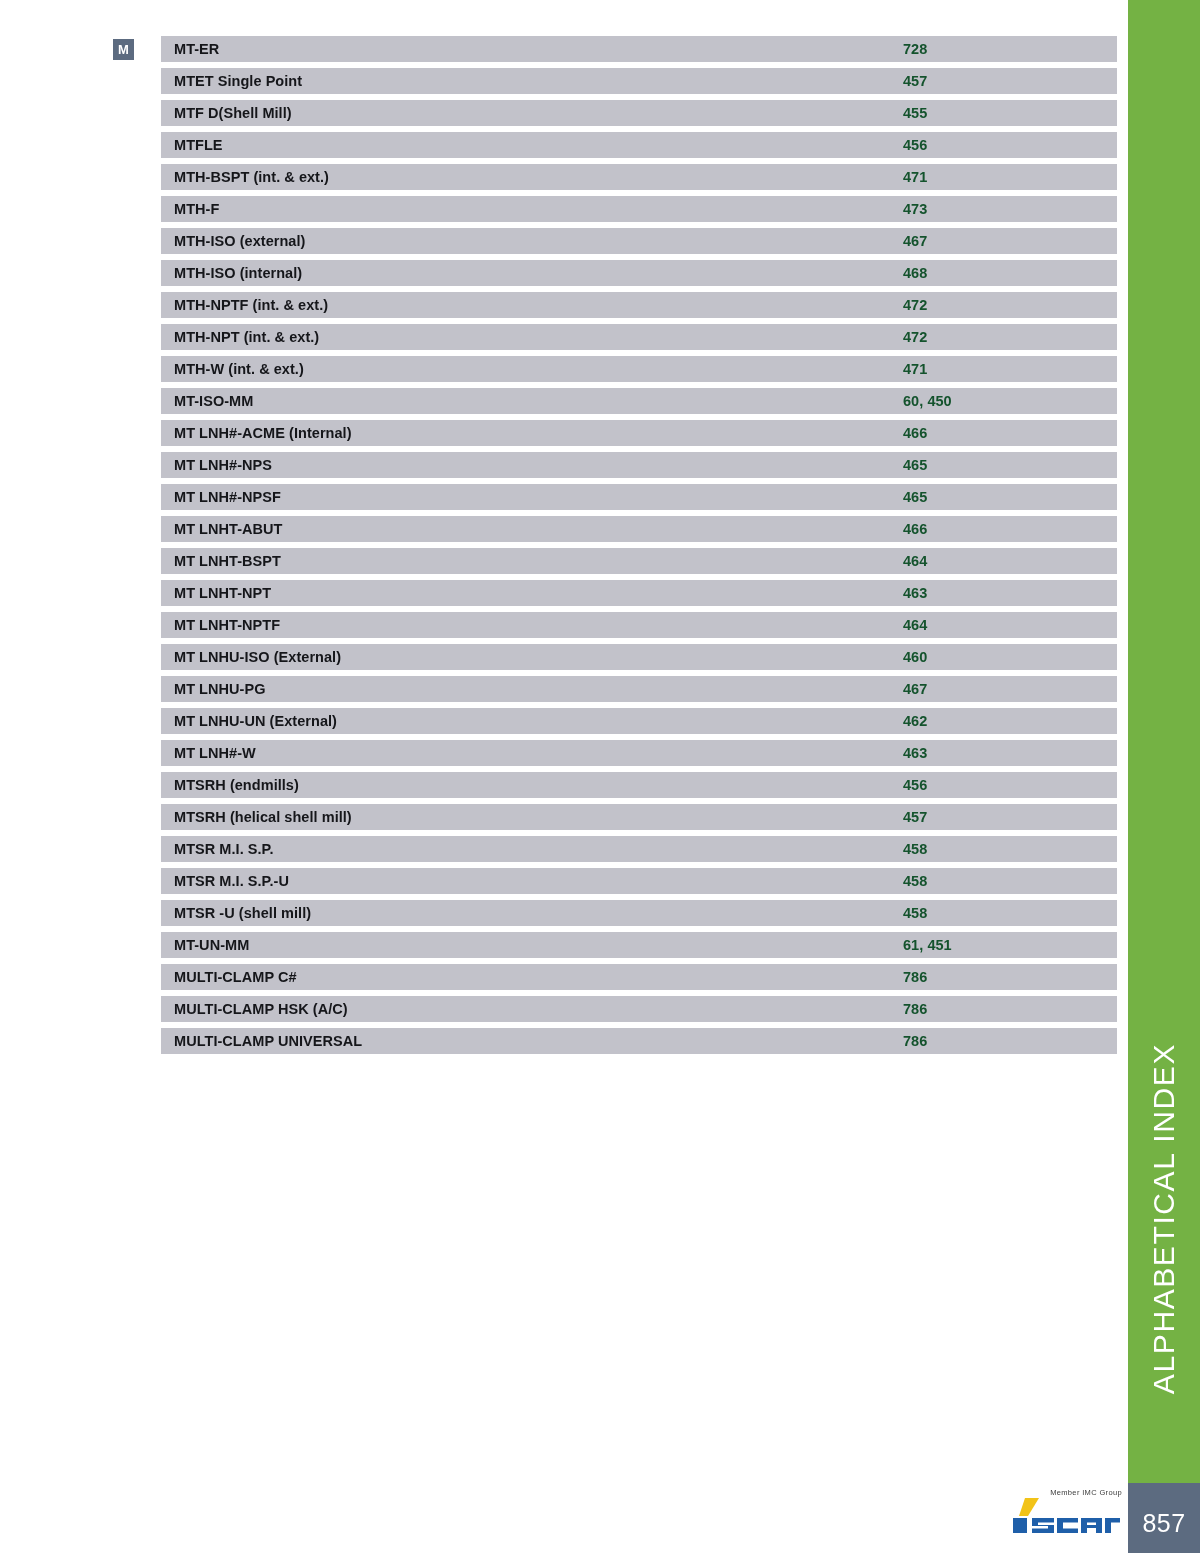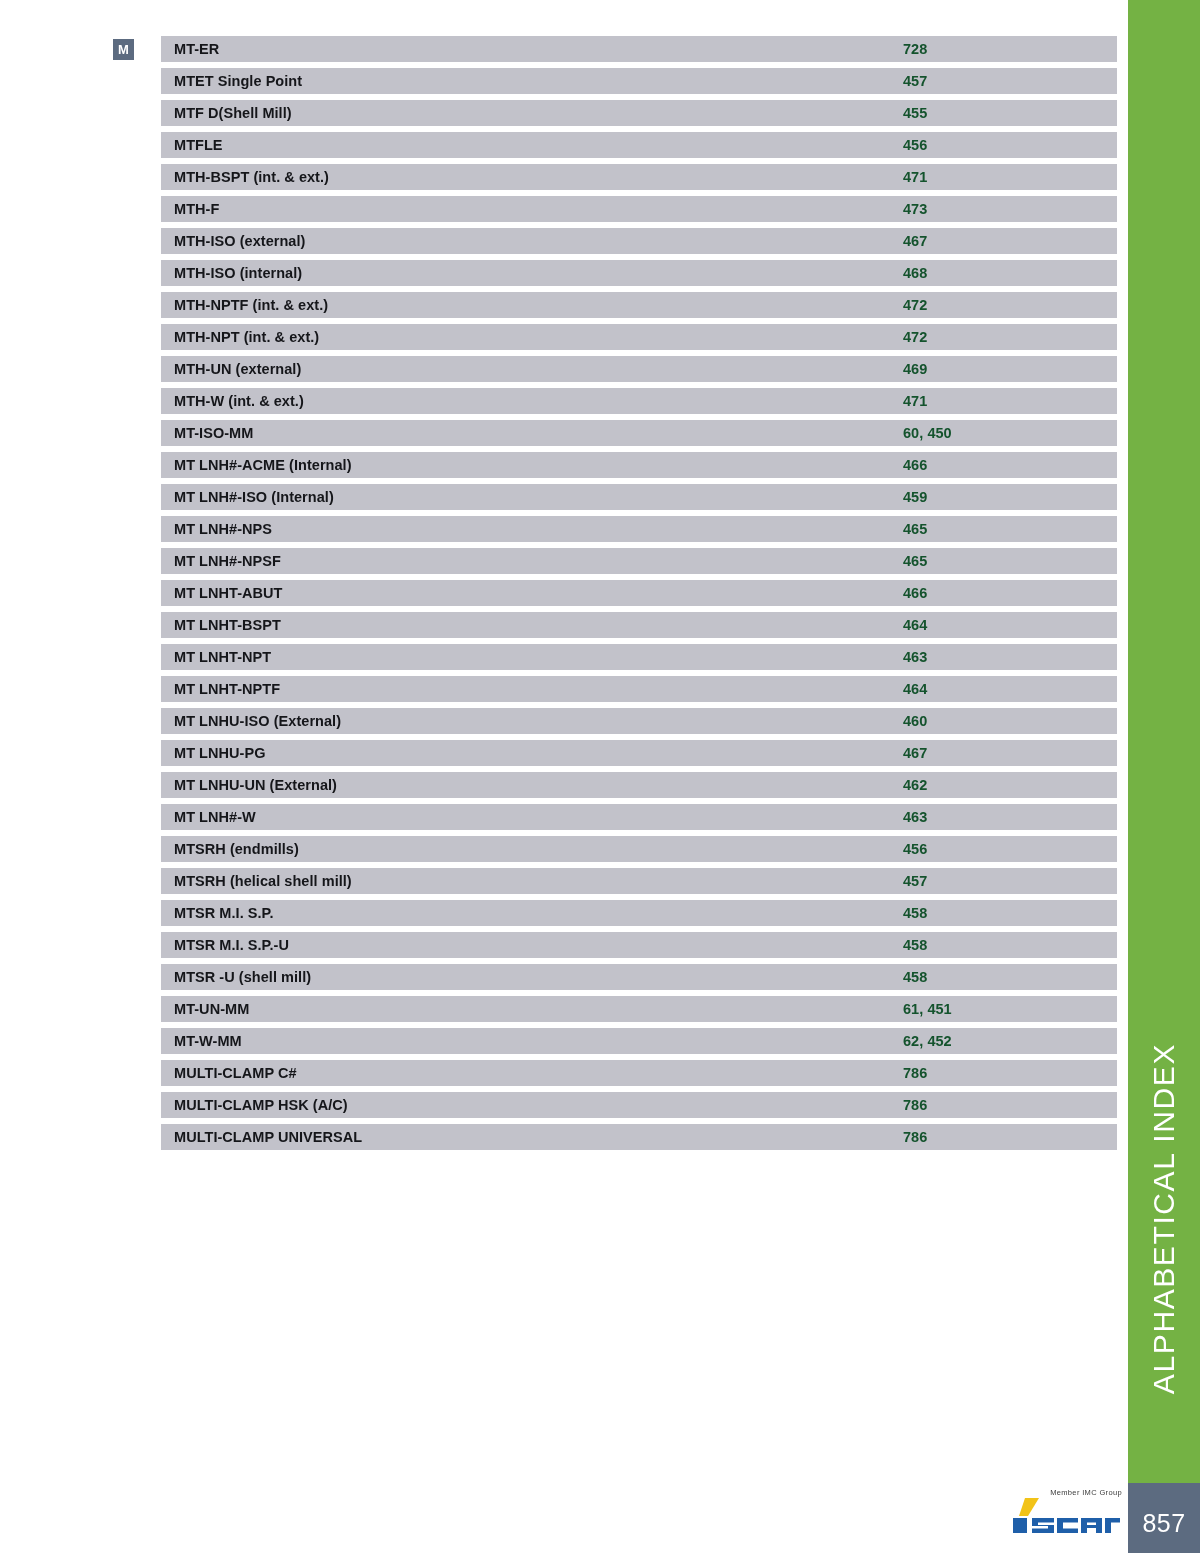--- a/index.html
+++ b/index.html
@@ -181,40 +181,32 @@
       </div>
       <div class="index-row">
         <span class="row-term">MTH-NPTF (int. &amp; ext.)</span>
         <span class="row-page">472</span>
       </div>
       <div class="index-row">
         <span class="row-term">MTH-NPT (int. &amp; ext.)</span>
         <span class="row-page">472</span>
       </div>
       <div class="index-row">
-        <span class="row-term">MTH-UN (external)</span>
-        <span class="row-page">469</span>
-      </div>
-      <div class="index-row">
         <span class="row-term">MTH-W (int. &amp; ext.)</span>
         <span class="row-page">471</span>
       </div>
       <div class="index-row">
         <span class="row-term">MT-ISO-MM</span>
         <span class="row-page">60, 450</span>
       </div>
       <div class="index-row">
         <span class="row-term">MT LNH#-ACME (Internal)</span>
         <span class="row-page">466</span>
       </div>
       <div class="index-row">
-        <span class="row-term">MT LNH#-ISO (Internal)</span>
-        <span class="row-page">459</span>
-      </div>
-      <div class="index-row">
         <span class="row-term">MT LNH#-NPS</span>
         <span class="row-page">465</span>
       </div>
       <div class="index-row">
         <span class="row-term">MT LNH#-NPSF</span>
         <span class="row-page">465</span>
       </div>
       <div class="index-row">
         <span class="row-term">MT LNHT-ABUT</span>
         <span class="row-page">466</span>
@@ -263,24 +255,20 @@
         <span class="row-term">MTSR M.I. S.P.-U</span>
         <span class="row-page">458</span>
       </div>
       <div class="index-row">
         <span class="row-term">MTSR -U (shell mill)</span>
         <span class="row-page">458</span>
       </div>
       <div class="index-row">
         <span class="row-term">MT-UN-MM</span>
         <span class="row-page">61, 451</span>
-      </div>
-      <div class="index-row">
-        <span class="row-term">MT-W-MM</span>
-        <span class="row-page">62, 452</span>
       </div>
       <div class="index-row">
         <span class="row-term">MULTI-CLAMP C#</span>
         <span class="row-page">786</span>
       </div>
       <div class="index-row">
         <span class="row-term">MULTI-CLAMP HSK (A/C)</span>
         <span class="row-page">786</span>
       </div>
       <div class="index-row">

